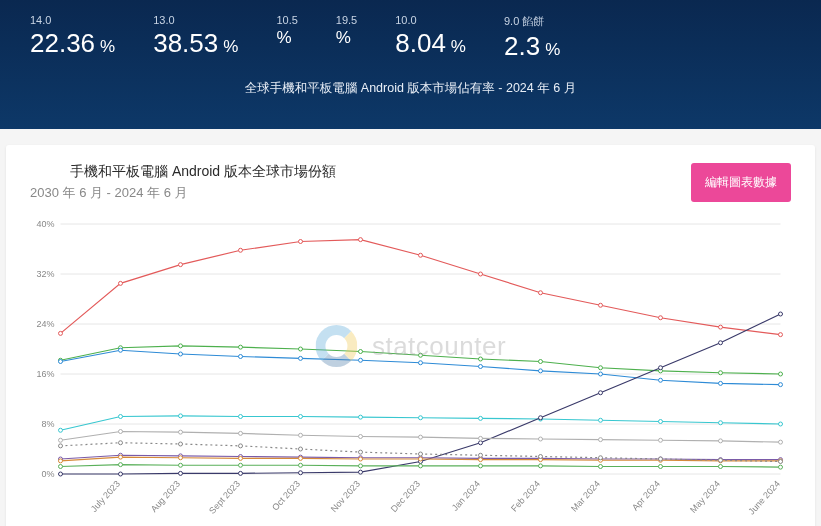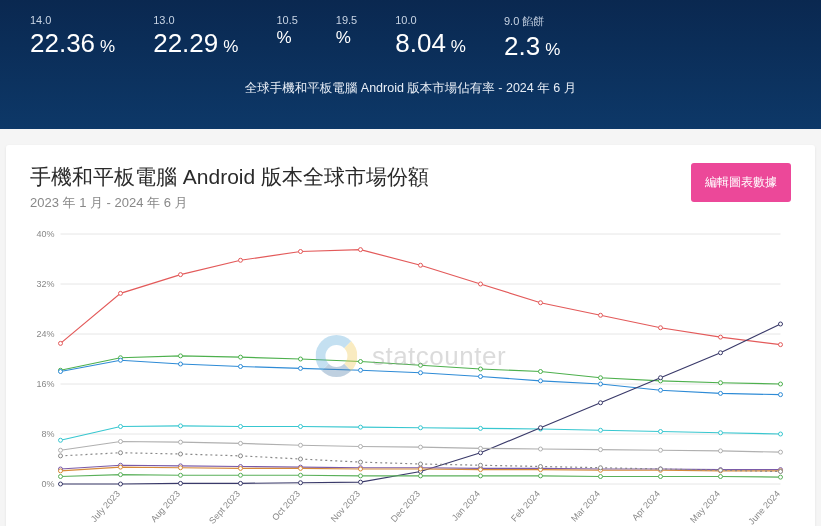--- a/index.html
+++ b/index.html
@@ -6,21 +6,21 @@
 body { font-family: -apple-system, "Segoe UI", Arial, sans-serif; background: #f5f5f5; width: 821px; }
 .hero { background: linear-gradient(180deg, #0a2850 0%, #0d3868 100%); color: #fff; padding: 14px 30px 32px; }
 .stats-row { display: flex; gap: 38px; }
 .stat { display: flex; flex-direction: column; }
 .stat-label { font-size: 11px; color: #c8d4e4; margin-bottom: 2px; }
 .stat-value { font-size: 26px; font-weight: 300; display: flex; align-items: baseline; gap: 5px; }
 .stat-value .pct { font-size: 17px; }
 .hero-sub { text-align: center; font-size: 12.5px; margin-top: 18px; color: #e8eef6; font-weight: 500; }
 .card { background: #fff; margin: 16px 6px 0; padding: 18px 24px 10px; border-radius: 3px; box-shadow: 0 1px 3px rgba(0,0,0,0.08); }
 .card-head { display: flex; justify-content: space-between; align-items: flex-start; }
-.title { font-size: 21px; color: #2a2a2a; font-weight: 400; }
+.title { font-size: 14px; color: #2a2a2a; font-weight: 400; margin-left: 40px; }
 .subtitle { font-size: 13px; color: #888; margin-top: 3px; }
 .edit-btn { background: #ec4899; color: #fff; border: none; padding: 11px 14px; font-size: 12px; border-radius: 3px; cursor: pointer; }
 .chart-wrap { position: relative; margin-top: 14px; }
 svg.chart { width: 100%; height: 310px; display: block; }
 .grid-line { stroke: #e6e6e6; stroke-width: 1; }
 .axis-text { font-size: 9px; fill: #888; }
 .x-text { font-size: 9px; fill: #888; }
 .series-line { fill: none; stroke-width: 1.2; }
 .series-point { r: 2; fill: #fff; stroke-width: 1; }
 .wm { position: absolute; left: 50%; top: 42%; transform: translate(-50%,-50%); display: flex; align-items: center; gap: 15px; opacity: 0.35; pointer-events: none; }
@@ -35,21 +35,21 @@
       <div class="stat">
         <div class="stat-label">14.0</div>
     <div class="stat-value">
           <span>22.36</span>
           <span class="pct">%</span>
         </div>
       </div>
       <div class="stat">
         <div class="stat-label">13.0</div>
     <div class="stat-value">
-          <span>22.29</span>
+          <span>38.53</span>
           <span class="pct">%</span>
         </div>
       </div>
       <div class="stat">
         <div class="stat-label">10.5</div>
     <div class="stat-value">
           <span class="pct">%</span>
         </div>
       </div>
       <div class="stat">
@@ -73,21 +73,21 @@
         </div>
       </div>
     </div>
   <div class="hero-sub">全球手機和平板電腦 Android 版本市場佔有率 - 2024 年 6 月</div>
 </div>
 
 <div class="card">
   <div class="card-head">
     <div>
       <div class="title">手機和平板電腦 Android 版本全球市場份額</div>
-      <div class="subtitle">2023 年 1 月 - 2024 年 6 月</div>
+      <div class="subtitle">2030 年 6 月 - 2024 年 6 月</div>
     </div>
     <button class="edit-btn">編輯圖表數據</button>
   </div>
   <div class="chart-wrap">
     <svg class="chart" id="chart-svg" viewBox="0 0 760 310">
         <line x1="30" x2="750" y1="258" y2="258" class="grid-line"></line>
         <text x="24" y="261" text-anchor="end" class="axis-text">0%</text>
         <line x1="30" x2="750" y1="208" y2="208" class="grid-line"></line>
         <text x="24" y="211" text-anchor="end" class="axis-text">8%</text>
         <line x1="30" x2="750" y1="158" y2="158" class="grid-line"></line>

